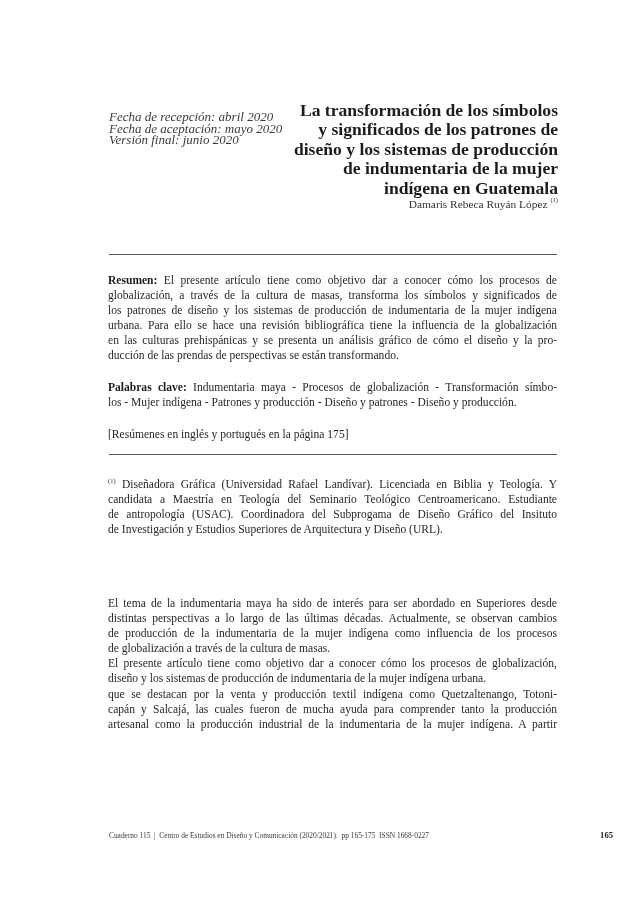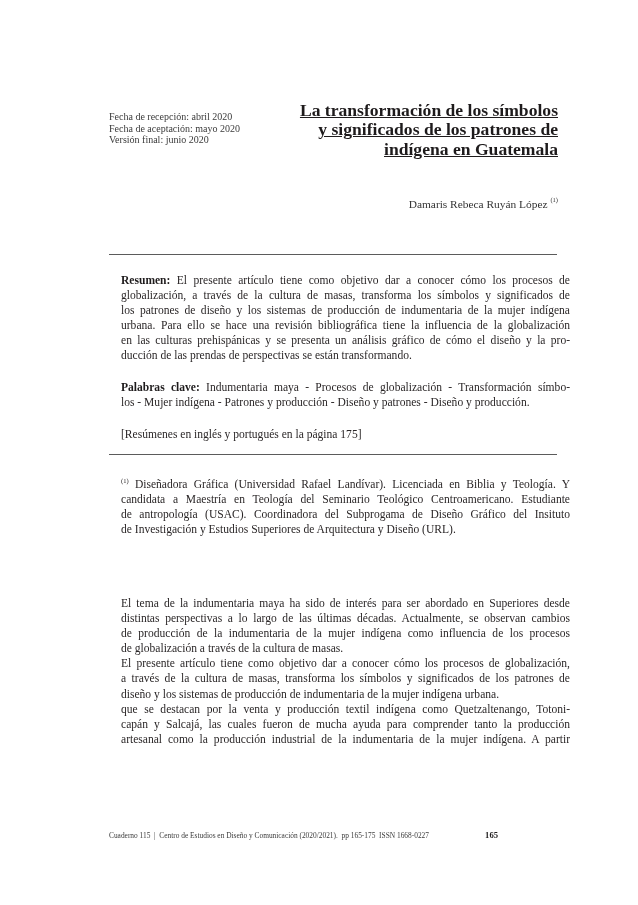--- a/index.html
+++ b/index.html
@@ -1,45 +1,47 @@
 <!DOCTYPE html>
 <html><head>
 <meta charset="utf-8">
 <style>
   html, body { margin: 0; padding: 0; background: #ffffff; }
   body { width: 638px; height: 905px; position: relative; overflow: hidden;
          font-family: "Liberation Serif", "DejaVu Serif", serif; color: #231f20; }
   .abs { position: absolute; }
-  .meta { left: 109px; top: 111px; font-size: 10px; line-height: 11.5px; color: #3a3a3a; }
+  .meta { left: 109px; top: 111px; font-size: 13px; line-height: 11.5px; color: #3a3a3a; font-style: italic; }
   .meta div { white-space: nowrap; }
   .title { right: 80px; top: 101px; width: 300px; text-align: right;
-           font-weight: bold; font-size: 17.6px; line-height: 19.4px; color: #1e1b1c; text-decoration: underline; }
+           font-weight: bold; font-size: 17.6px; line-height: 19.4px; color: #1e1b1c; }
   .author { right: 80px; top: 196px; text-align: right; font-size: 11.4px; color: #333; white-space: nowrap; }
   .author sup { font-size: 6.5px; vertical-align: 6px; }
   .rule { left: 109px; width: 448px; height: 0; border-top: 1.4px solid #5b5b5b; }
-  .para { left: 121px; width: 449px; font-size: 11.55px; line-height: 15.1px; text-align: justify; color: #2a2627; }
+  .para { left: 108px; width: 449px; font-size: 11.55px; line-height: 15.1px; text-align: justify; color: #2a2627; }
   .para b { font-weight: bold; color: #1e1b1c; }
   .line { display: block; white-space: nowrap; text-align-last: justify; }
   .line.last { text-align-last: left; }
   .footnote sup { font-size: 6.5px; vertical-align: 5px; }
-  .footer { left: 109px; top: 831px; width: 389px; font-size: 7.4px; color: #3a3a3a; }
+  .footer { left: 109px; top: 831px; width: 504px; font-size: 7.4px; color: #3a3a3a; }
   .footer .pn { position: absolute; right: 0; top: -1px; font-weight: bold; font-size: 8.6px; color: #1e1b1c; }
 </style>
 </head>
 <body>
 
 <div class="abs meta">
   <div>Fecha de recepción: abril 2020</div>
   <div>Fecha de aceptación: mayo 2020</div>
   <div>Versión final: junio 2020</div>
 </div>
 
 <div class="abs title">
   <div>La transformación de los símbolos</div>
   <div>y significados de los patrones de</div>
+  <div>diseño y los sistemas de producción</div>
+  <div>de indumentaria de la mujer</div>
   <div>indígena en Guatemala</div>
 </div>
 
 <div class="abs author">
   <span>Damaris Rebeca Ruyán López</span>
   <sup>(1)</sup>
 </div>
 
 <div class="abs rule" style="top:254px;"></div>
 
@@ -69,21 +71,20 @@
   <span class="line">de antropología (USAC). Coordinadora del Subprogama de Diseño Gráfico del Insituto</span>
   <span class="line last">de Investigación y Estudios Superiores de Arquitectura y Diseño (URL).</span>
 </div>
 
 <div class="abs para" style="top:596px;">
   <span class="line">El tema de la indumentaria maya ha sido de interés para ser abordado en Superiores desde</span>
   <span class="line">distintas perspectivas a lo largo de las últimas décadas. Actualmente, se observan cambios</span>
   <span class="line">de producción de la indumentaria de la mujer indígena como influencia de los procesos</span>
   <span class="line last">de globalización a través de la cultura de masas.</span>
   <span class="line">El presente artículo tiene como objetivo dar a conocer cómo los procesos de globalización,</span>
-  <span class="line">a través de la cultura de masas, transforma los símbolos y significados de los patrones de</span>
   <span class="line last">diseño y los sistemas de producción de indumentaria de la mujer indígena urbana.</span>
   <span class="line">que se destacan por la venta y producción textil indígena como Quetzaltenango, Totoni-</span>
   <span class="line">capán y Salcajá, las cuales fueron de mucha ayuda para comprender tanto la producción</span>
   <span class="line">artesanal como la producción industrial de la indumentaria de la mujer indígena. A partir</span>
 </div>
 
 <div class="abs footer">
   <span style="white-space:pre;">Cuaderno 115  |  Centro de Estudios en Diseño y Comunicación (2020/2021).  pp 165-175  ISSN 1668-0227</span>
   <span class="pn">165</span>
 </div>

